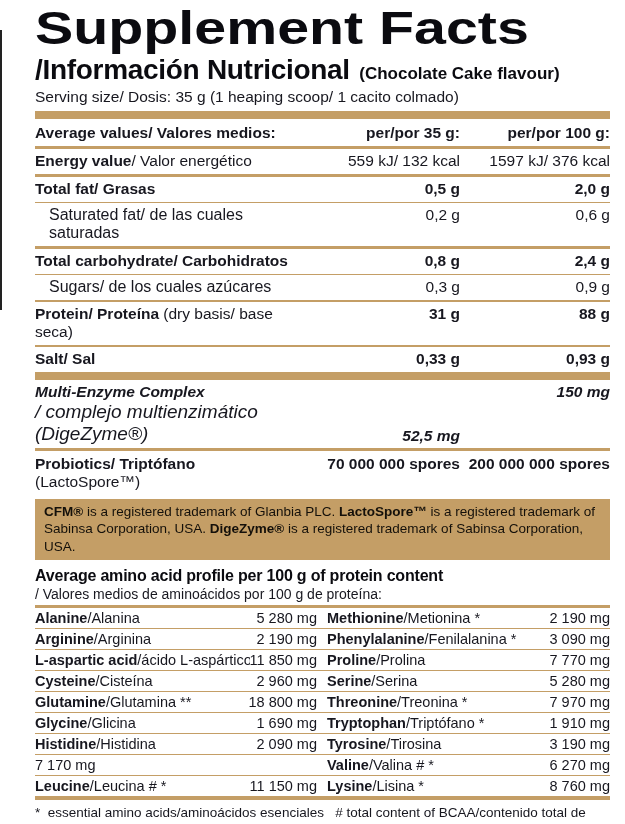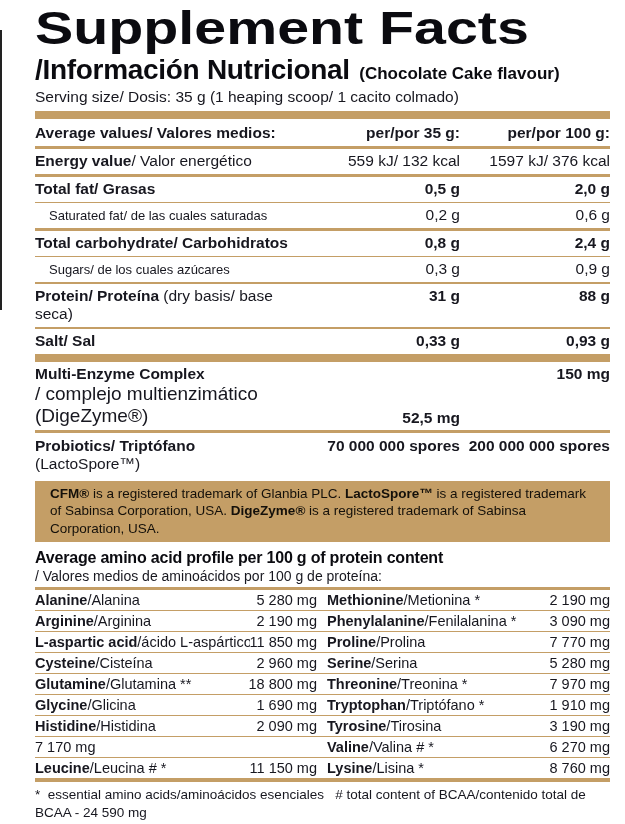--- a/index.html
+++ b/index.html
@@ -34,39 +34,39 @@
   .bar{background:var(--tan);}
   .bar8{height:8px;}
   .bar4{height:4px;}
   
   .nrow{display:flex;align-items:baseline;padding:3.5px 0;font-size:15.5px;}
   .nrow .nlabel{flex:1;min-width:0;}
   .nrow .nlabel b{font-weight:bold;}
   .nrow .val{width:160px;text-align:right;white-space:nowrap;}
   .nrow .val.v100{width:150px;}
   .nrow .val.b{font-weight:bold;}
-  .nrow.sub .nlabel{padding-left:14px;font-size:13px;}
+  .nrow.sub .nlabel{padding-left:14px;font-size:16px;}
   .nhead{padding:5px 0 4px;font-weight:bold;}
   .bt-thick{border-top:3px solid var(--tan);}
   .bt-med{border-top:2px solid var(--tan);}
   .bt-thin{border-top:1px solid var(--tan);}
   
   .erow{display:flex;padding:3px 0;font-size:15.5px;}
   .erow .nlabel{flex:1;min-width:0;}
   .erow .nlabel .l2{font-weight:normal;font-size:19px;}
   .erow .val{width:160px;text-align:right;font-weight:bold;white-space:nowrap;}
   .erow .val.v100{width:150px;}
-  .erow.twoline{align-items:center;}
+  .erow.twoline{align-items:center;font-style:italic;}
   .erow.twoline .val.v35{align-self:flex-end;}
   .erow.twoline .val.v100{align-self:flex-start;}
   .erow.single{align-items:baseline;border-top:3px solid var(--tan);padding:4px 0;}
   
   .tm-box{
     margin-top:4px;background:var(--tan);
-    padding:4px 15px 5px;font-size:13.5px;line-height:1.3;color:#14100a;
+    padding:4px 9px 5px;font-size:13.5px;line-height:1.3;color:#14100a;
   }
   .tm-box b{font-weight:bold;}
   
   .amino-title{font-size:16px;font-weight:bold;color:var(--ink-strong);margin:7px 0 0;letter-spacing:-.2px;}
   .amino-sub{font-size:14px;padding:1px 0 3px;border-bottom:3px solid var(--tan);}
   .arow{display:flex;padding:2px 0;font-size:14.5px;border-top:1px solid var(--tan);align-items:baseline;}
   .arow.first{border-top:none;}
   .acell{display:flex;align-items:baseline;min-width:0;}
   .acell.left{width:292px;padding-right:10px;box-sizing:border-box;}
   .acell.right{flex:1;}

